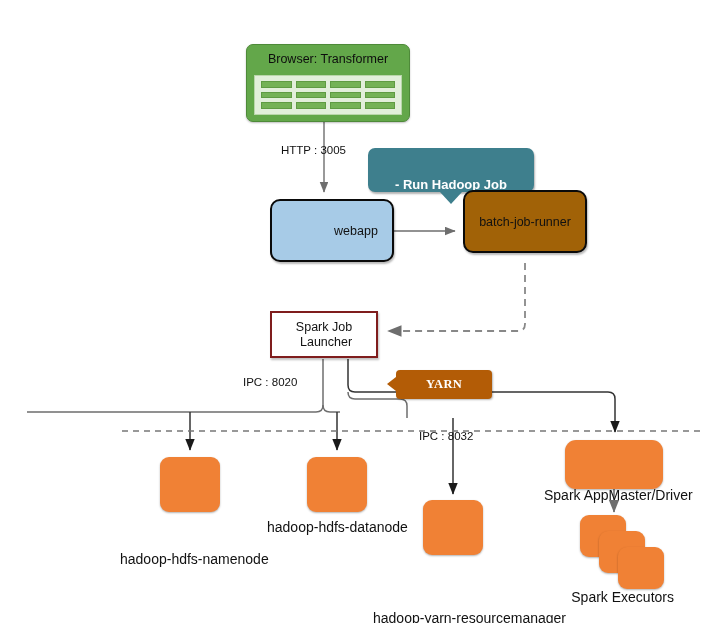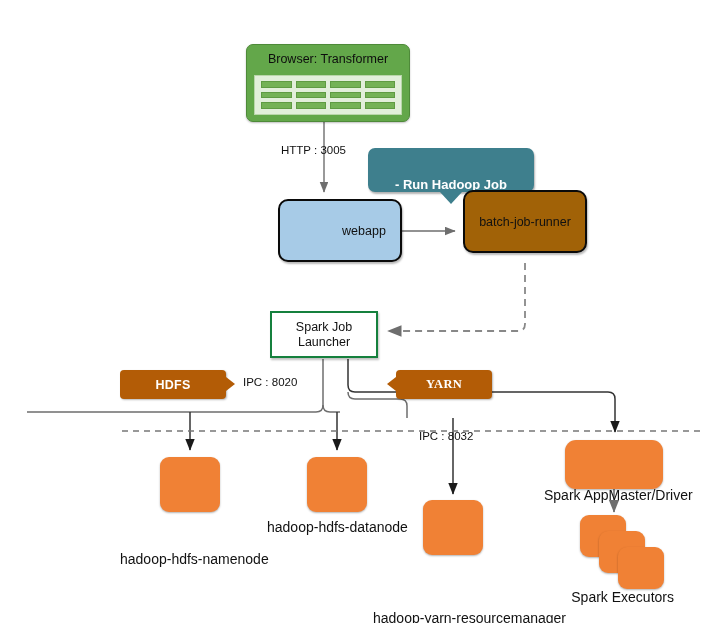--- a/index.html
+++ b/index.html
@@ -80,39 +80,39 @@
     border-radius: 10px;
     box-sizing: border-box;
     display: flex;
     align-items: center;
     justify-content: center;
     font-size: 12.5px;
     color: #111;
     box-shadow: 1px 2px 2px rgba(0,0,0,0.28);
   }
   #webapp-node {
-    left: 278px; top: 199px; width: 124px; height: 63px;
+    left: 270px; top: 199px; width: 124px; height: 63px;
     background: #A7CBE7;
     padding-left: 48px;
   }
   #batch-node {
     left: 463px; top: 190px; width: 124px; height: 63px;
     background: #a16207;
   }
   #launcher-node {
     position: absolute;
     left: 270px; top: 311px; width: 108px; height: 47px;
     background: #ffffff;
-    border: 2px solid #15803d;
+    border: 2px solid #7f1d1d;
     border-radius: 0;
     box-sizing: border-box;
     display: flex;
     align-items: center;
     justify-content: center;
-    text-align: center;
+    text-align: right;
     font-size: 12.5px;
     line-height: 15px;
     color: #111;
     box-shadow: 1px 2px 2px rgba(0,0,0,0.25);
   }
 
   
   .callout {
     position: absolute;
     left: 368px; top: 148px;
@@ -302,23 +302,20 @@
     <span>batch-job-runner</span>
   </div>
 
   <div id="launcher-node">
     <div>
       <div>Spark Job</div>
       <div>Launcher</div>
     </div>
   </div>
 
-  <div class="ribbon" id="hdfs-badge">
-    <span>HDFS</span>
-  </div>
   <div class="ribbon" id="yarn-badge">
     <span>YARN</span>
   </div>
 
   <div class="container-icon" id="namenode-icon"></div>
   <div class="node-label" id="label-namenode">hadoop-hdfs-namenode</div>
 
   <div class="container-icon" id="datanode-icon"></div>
   <div class="node-label" id="label-datanode">hadoop-hdfs-datanode</div>
 

